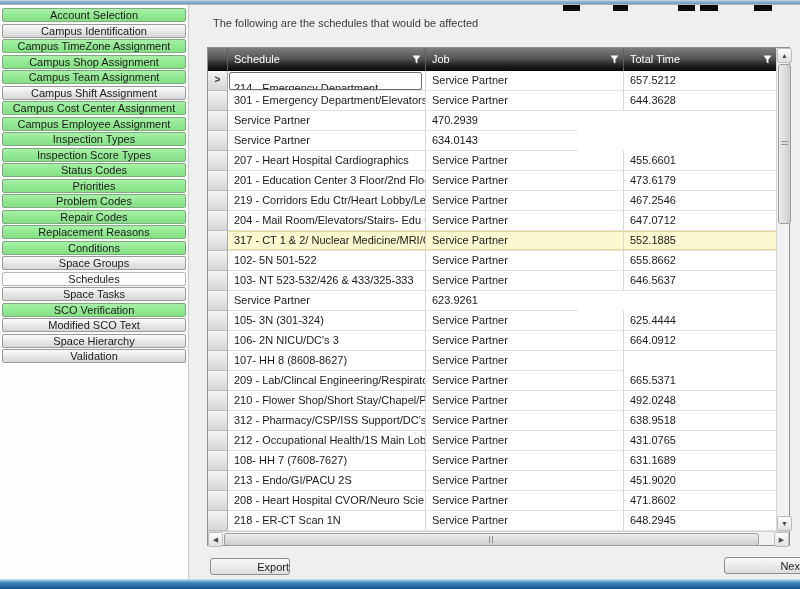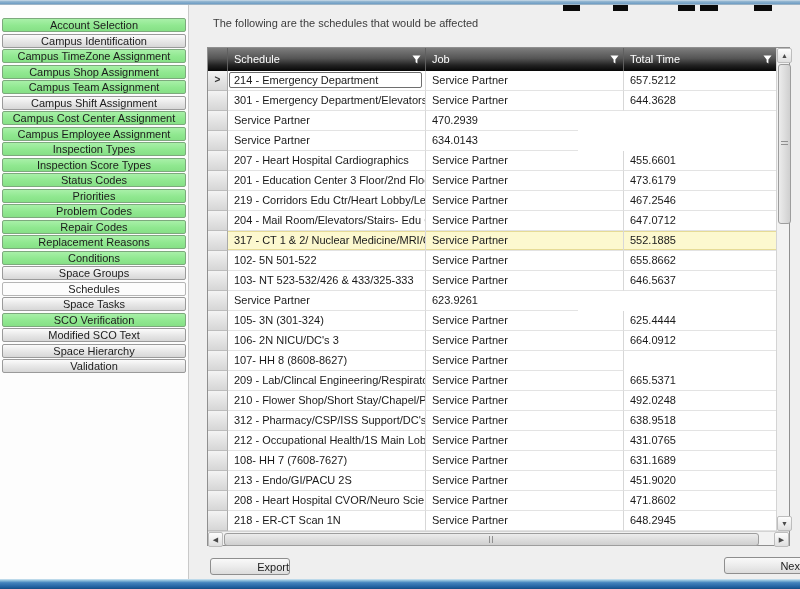--- a/index.html
+++ b/index.html
@@ -22,21 +22,21 @@
   .bottom-strip {
     position:absolute; left:0; bottom:0; width:800px; height:10px;
     background:linear-gradient(180deg,#9fcce2 0%, #4484bd 30%, #1f5f9e 80%, #174d82 100%);
     border-top:1px solid #bcd9ea;
   }
 
   
   .sidebar {
     position:absolute; left:0; top:5px; width:189px; height:574px;
     background:#fdfdfd; border-right:1px solid #c9c9c9;
-    padding-top:13px;
+    padding-top:3px;
   }
   .side-btn {
     width:184px; height:14px; margin:0 auto 1.5px auto;
     border:1px solid #8fa78f; border-radius:2px;
     text-align:center; line-height:12px; font-size:11px; color:#1c1c1c;
     cursor:pointer; overflow:hidden; white-space:nowrap;
   }
   .side-btn.green {
     background:linear-gradient(180deg,#a8f0a8 0%, #90e890 55%, #86e086 100%);
     border-color:#7da97d;
@@ -95,21 +95,21 @@
   .cell-schedule { width:198px; }
   .cell-job { width:198px; }
   .cell-total { width:152px; border-right:none; }
   .t-row.highlight .cell {
     background:#fcf8cf;
     box-shadow:inset 0 1px 0 #e6db96, inset 0 -1px 0 #e6db96;
   }
   .t-row.current .cell-schedule { padding:0; }
   .t-row.current .cell-schedule .txt {
     display:block; margin:1px 3px 1px 1px; height:16px; line-height:15px;
-    border:1px solid #6e6e6e; border-radius:2px; background:#fff; padding:0 4px;
+    border:1px solid #6e6e6e; border-radius:2px; background:#fff; padding:8px 4px;
     white-space:nowrap; overflow:hidden;
   }
 
   
   .vscroll {
     width:15px; height:483px; background:#f2f2f2; border-left:1px solid #d4d4d4;
     position:relative;
   }
   .sbtn {
     position:absolute; width:15px; height:15px;

